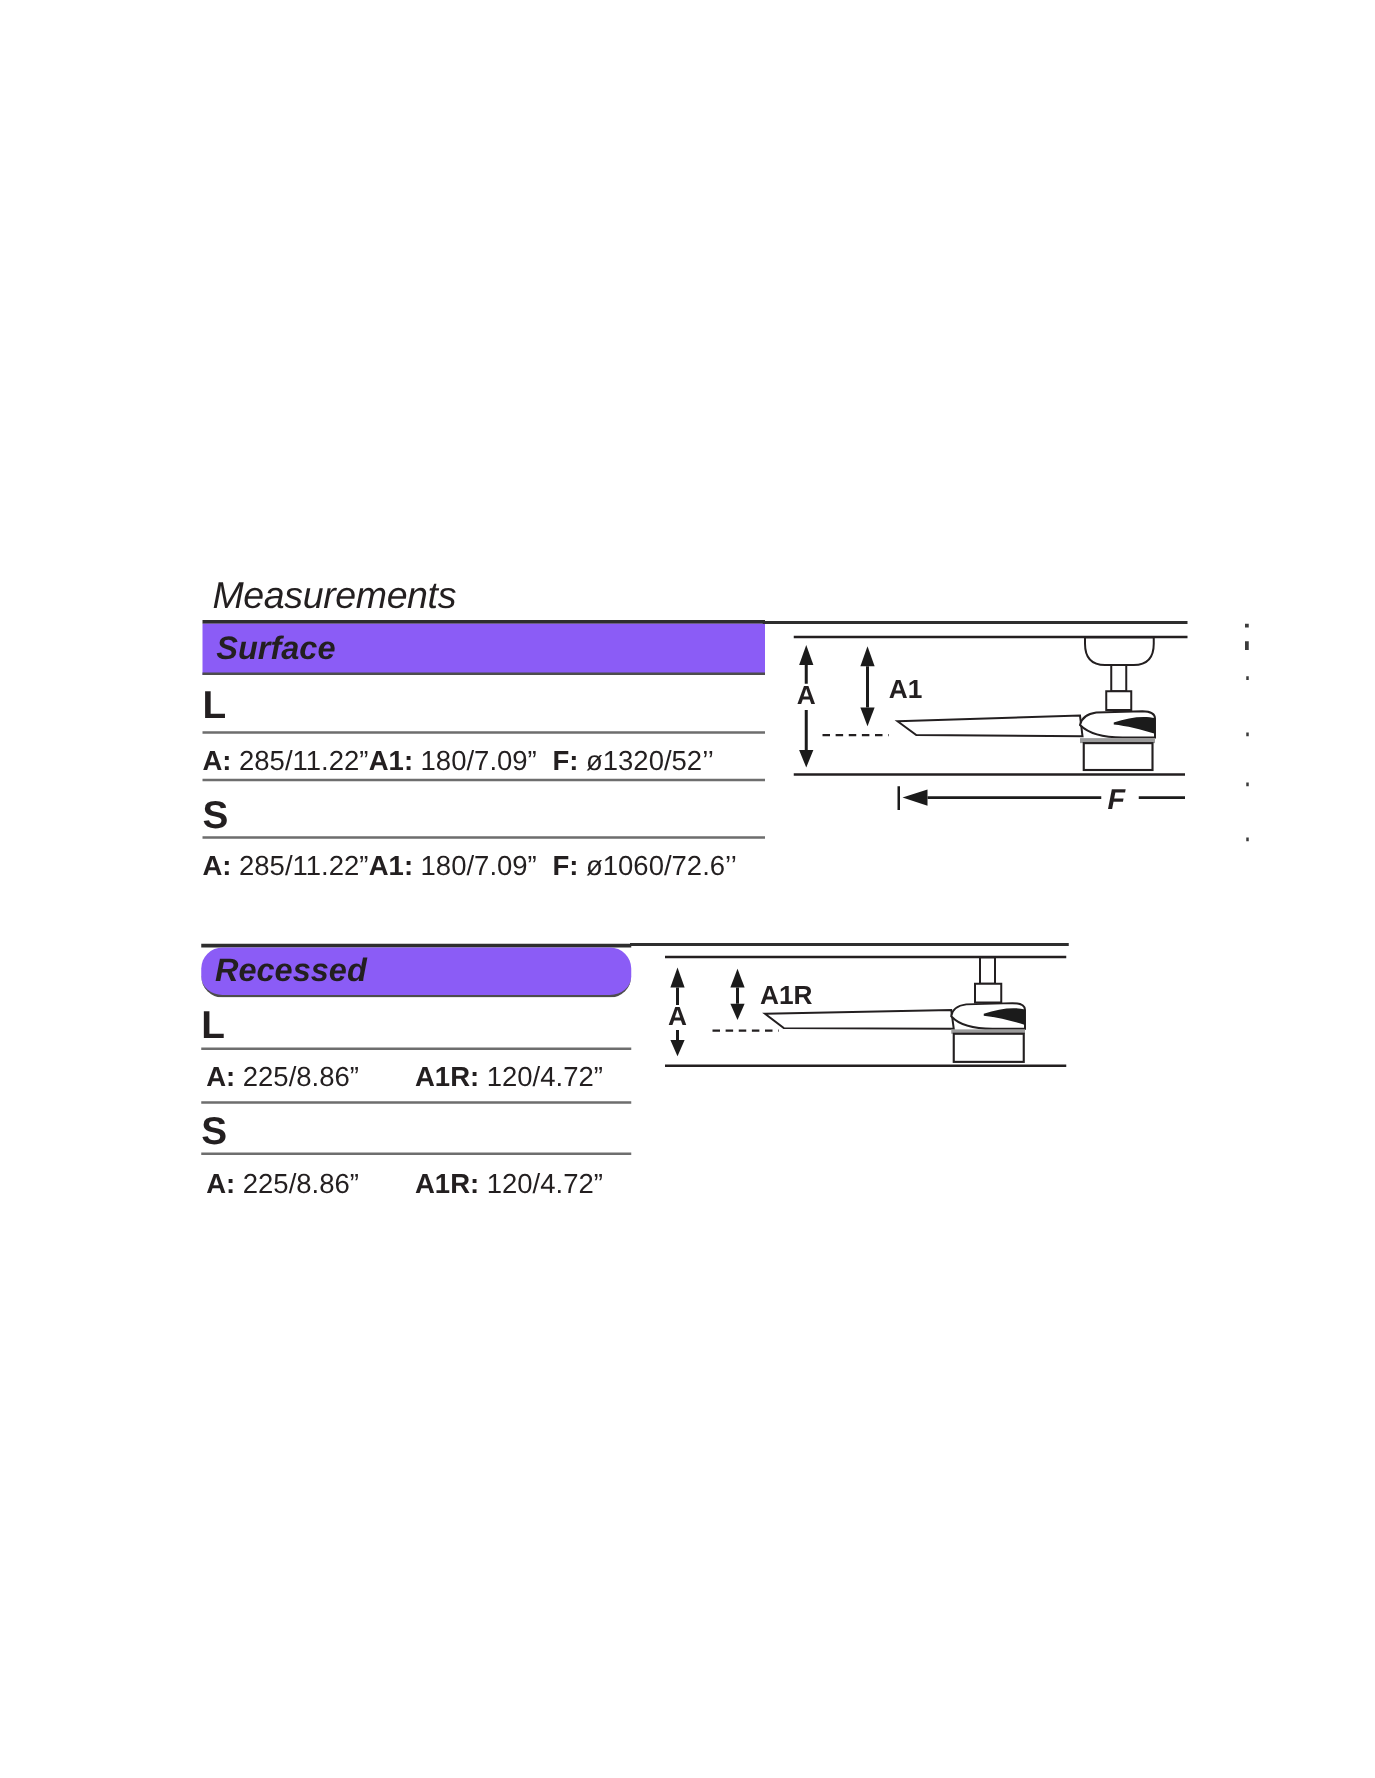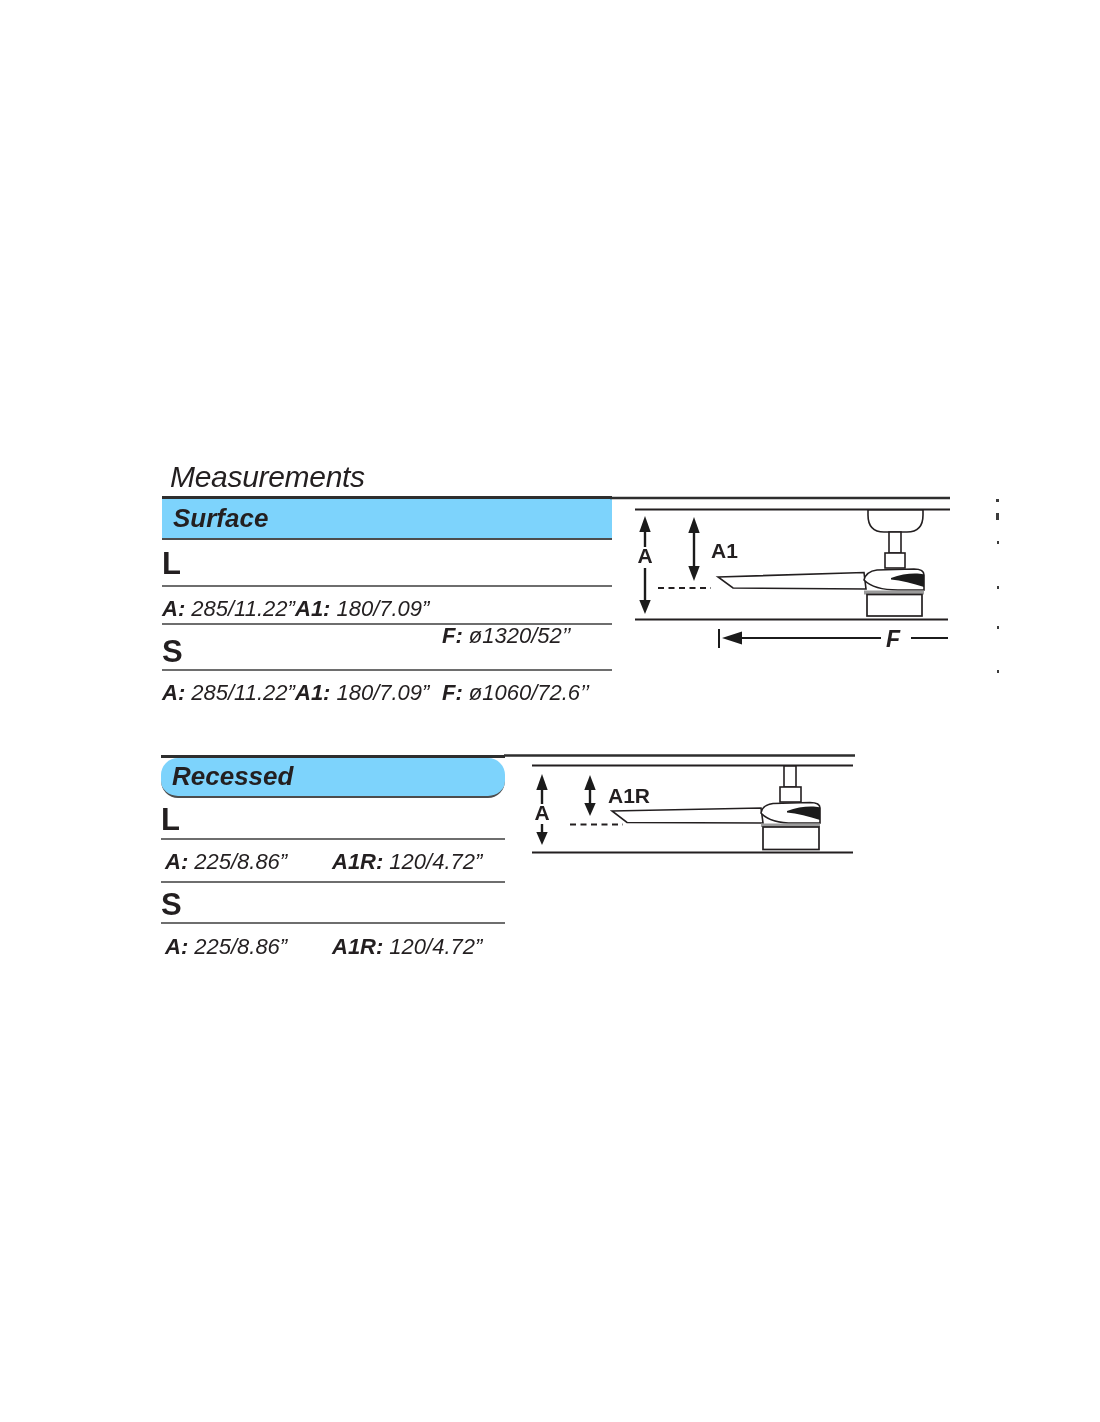--- a/index.html
+++ b/index.html
@@ -13,34 +13,34 @@
   }
   .abs{position:absolute;}
   .page-title{
     left:170px;top:460px;
     font-size:30px;font-weight:400;font-style:italic;
     letter-spacing:-0.3px;white-space:nowrap;
   }
   .rule{position:absolute;background:#6e6e6e;height:1.7px;}
   .rule-top{position:absolute;background:#2e2e2e;height:2.5px;}
   .band{
-    position:absolute;background:#7dd3fc;
+    position:absolute;background:#8b5cf6;
     border-bottom:2px solid #4d4d4d;box-sizing:border-box;text-decoration:underline;
   }
   .band-label{
     position:absolute;left:11px;top:0;
     font-size:26px;font-weight:700;font-style:italic;
     white-space:nowrap;
   }
   .size-heading{
     position:absolute;
     font-size:31px;font-weight:700;line-height:31px;white-space:nowrap;
   }
   .spec-row{position:absolute;height:26px;}
-  .spec{position:absolute;top:0;font-size:22px;line-height:24px;white-space:nowrap;font-style:italic;}
+  .spec{position:absolute;top:0;font-size:22px;line-height:24px;white-space:nowrap;}
   .spec .lbl{font-weight:700;margin-right:6px;}
   svg text{font-family:"Liberation Sans","DejaVu Sans",sans-serif;}
   .artifact{position:absolute;background:#3c3c3c;}
 </style>
 </head>
 <body>
 
 <div id="canvas">
 
   <div class="abs page-title">Measurements</div>
@@ -50,21 +50,21 @@
     <div class="band" style="left:162px;top:499px;width:450px;height:41px;">
       <div class="band-label" style="line-height:38px;">Surface</div>
     </div>
 
     <div class="size-heading" style="left:162px;top:548px;">L</div>
     <div class="rule" style="left:162px;top:585px;width:450px;"></div>
 
     <div class="spec-row" style="left:162px;top:597px;width:450px;">
       <span class="spec" style="left:0;"><b class="lbl">A:</b><span>285/11.22”</span></span>
       <span class="spec" style="left:133px;"><b class="lbl">A1:</b><span>180/7.09”</span></span>
-      <span class="spec" style="left:280px;margin-top:27px;"><b class="lbl">F:</b><span>ø1320/52’’</span></span>
+      <span class="spec" style="left:280px;"><b class="lbl">F:</b><span>ø1320/52’’</span></span>
     </div>
     <div class="rule" style="left:162px;top:623px;width:450px;"></div>
 
     <div class="size-heading" style="left:162px;top:636px;">S</div>
     <div class="rule" style="left:162px;top:669px;width:450px;"></div>
 
     <div class="spec-row" style="left:162px;top:681px;width:450px;">
       <span class="spec" style="left:0;"><b class="lbl">A:</b><span>285/11.22”</span></span>
       <span class="spec" style="left:133px;"><b class="lbl">A1:</b><span>180/7.09”</span></span>
       <span class="spec" style="left:280px;"><b class="lbl">F:</b><span>ø1060/72.6’’</span></span>

